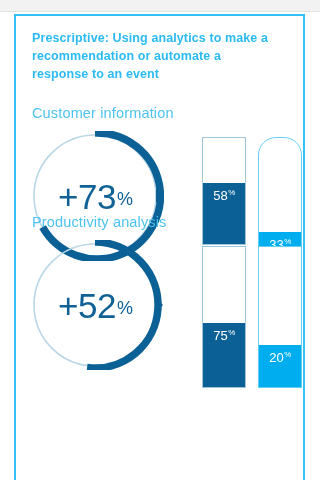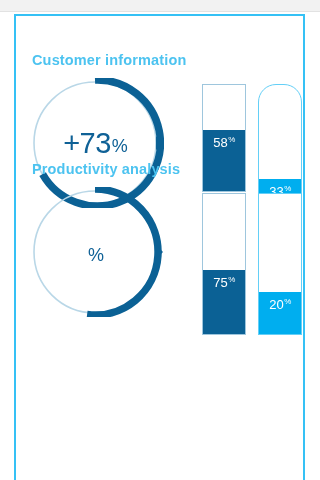--- a/index.html
+++ b/index.html
@@ -62,21 +62,21 @@
     margin: 0;
   }
 
   .section {
     position: relative;
   }
 
   .section-title {
     color: #4cc3f0;
     font-size: 14.5px;
-    font-weight: bold;
+    font-weight: normal;
     letter-spacing: 0.15px;
     margin: 0;
   }
 
   
   .donut-wrap {
     position: absolute;
   }
   .donut-svg { display: block; }
 
@@ -86,21 +86,21 @@
     top: 0;
     width: 128px;
     height: 128px;
     display: flex;
     align-items: center;
     justify-content: center;
     color: #0f6196;
     pointer-events: none;
   }
   .donut-label .big {
-    font-size: 29px;
+    font-size: 35px;
     font-weight: 300;
     letter-spacing: -0.5px;
     line-height: 1;
   }
   .donut-label .pct {
     font-size: 18px;
     font-weight: 300;
     line-height: 1;
     position: relative;
     top: 3px;
@@ -148,20 +148,21 @@
 </head>
 <body>
 
 <div id="viewport">
 
   <div class="top-strip"></div>
 
   <div class="frame">
     <div class="inner">
 
+      <p class="headline">Prescriptive: Using analytics to make a recommendation or automate a response to an event</p>
 
       <div class="section" style="margin-top:22px;">
         <h2 class="section-title">Customer information</h2>
 
         <div class="donut-wrap" style="left:-2px; top:26px; width:134px; height:130px;">
           <svg class="donut-svg" width="134" height="130" viewBox="0 0 134 130">
 
             <circle cx="65" cy="65" r="61" fill="none" stroke="#b9d7e7" stroke-width="1.6"></circle>
 
             <path d="M 65 2 A 63 63 0 1 1 12.6 96.1" fill="none" stroke="#0b6195" stroke-width="7.5" stroke-linecap="butt"></path>
@@ -193,20 +194,21 @@
         <h2 class="section-title">Productivity analysis</h2>
 
         <div class="donut-wrap" style="left:-2px; top:26px; width:134px; height:130px;">
           <svg class="donut-svg" width="134" height="130" viewBox="0 0 134 130">
             <circle cx="65" cy="65" r="61" fill="none" stroke="#b9d7e7" stroke-width="1.6"></circle>
 
             <path d="M 65 2 A 63 63 0 1 1 57.1 127.5" fill="none" stroke="#0b6195" stroke-width="7.5" stroke-linecap="butt"></path>
             <path d="M 126 58 L 133 65 L 126 72 Z" fill="#0b6195"></path>
           </svg>
           <div class="donut-label" style="width:130px;height:130px;">
+            <span class="big">+52</span>
             <span class="pct">%</span>
           </div>
         </div>
 
         <div class="bar dark" style="left:170px; top:32px; width:44px; height:142px;">
           <div class="bar-fill dark" style="height:46%;">
             <span class="num">75</span>
             <span class="sym">%</span>
           </div>
         </div>

